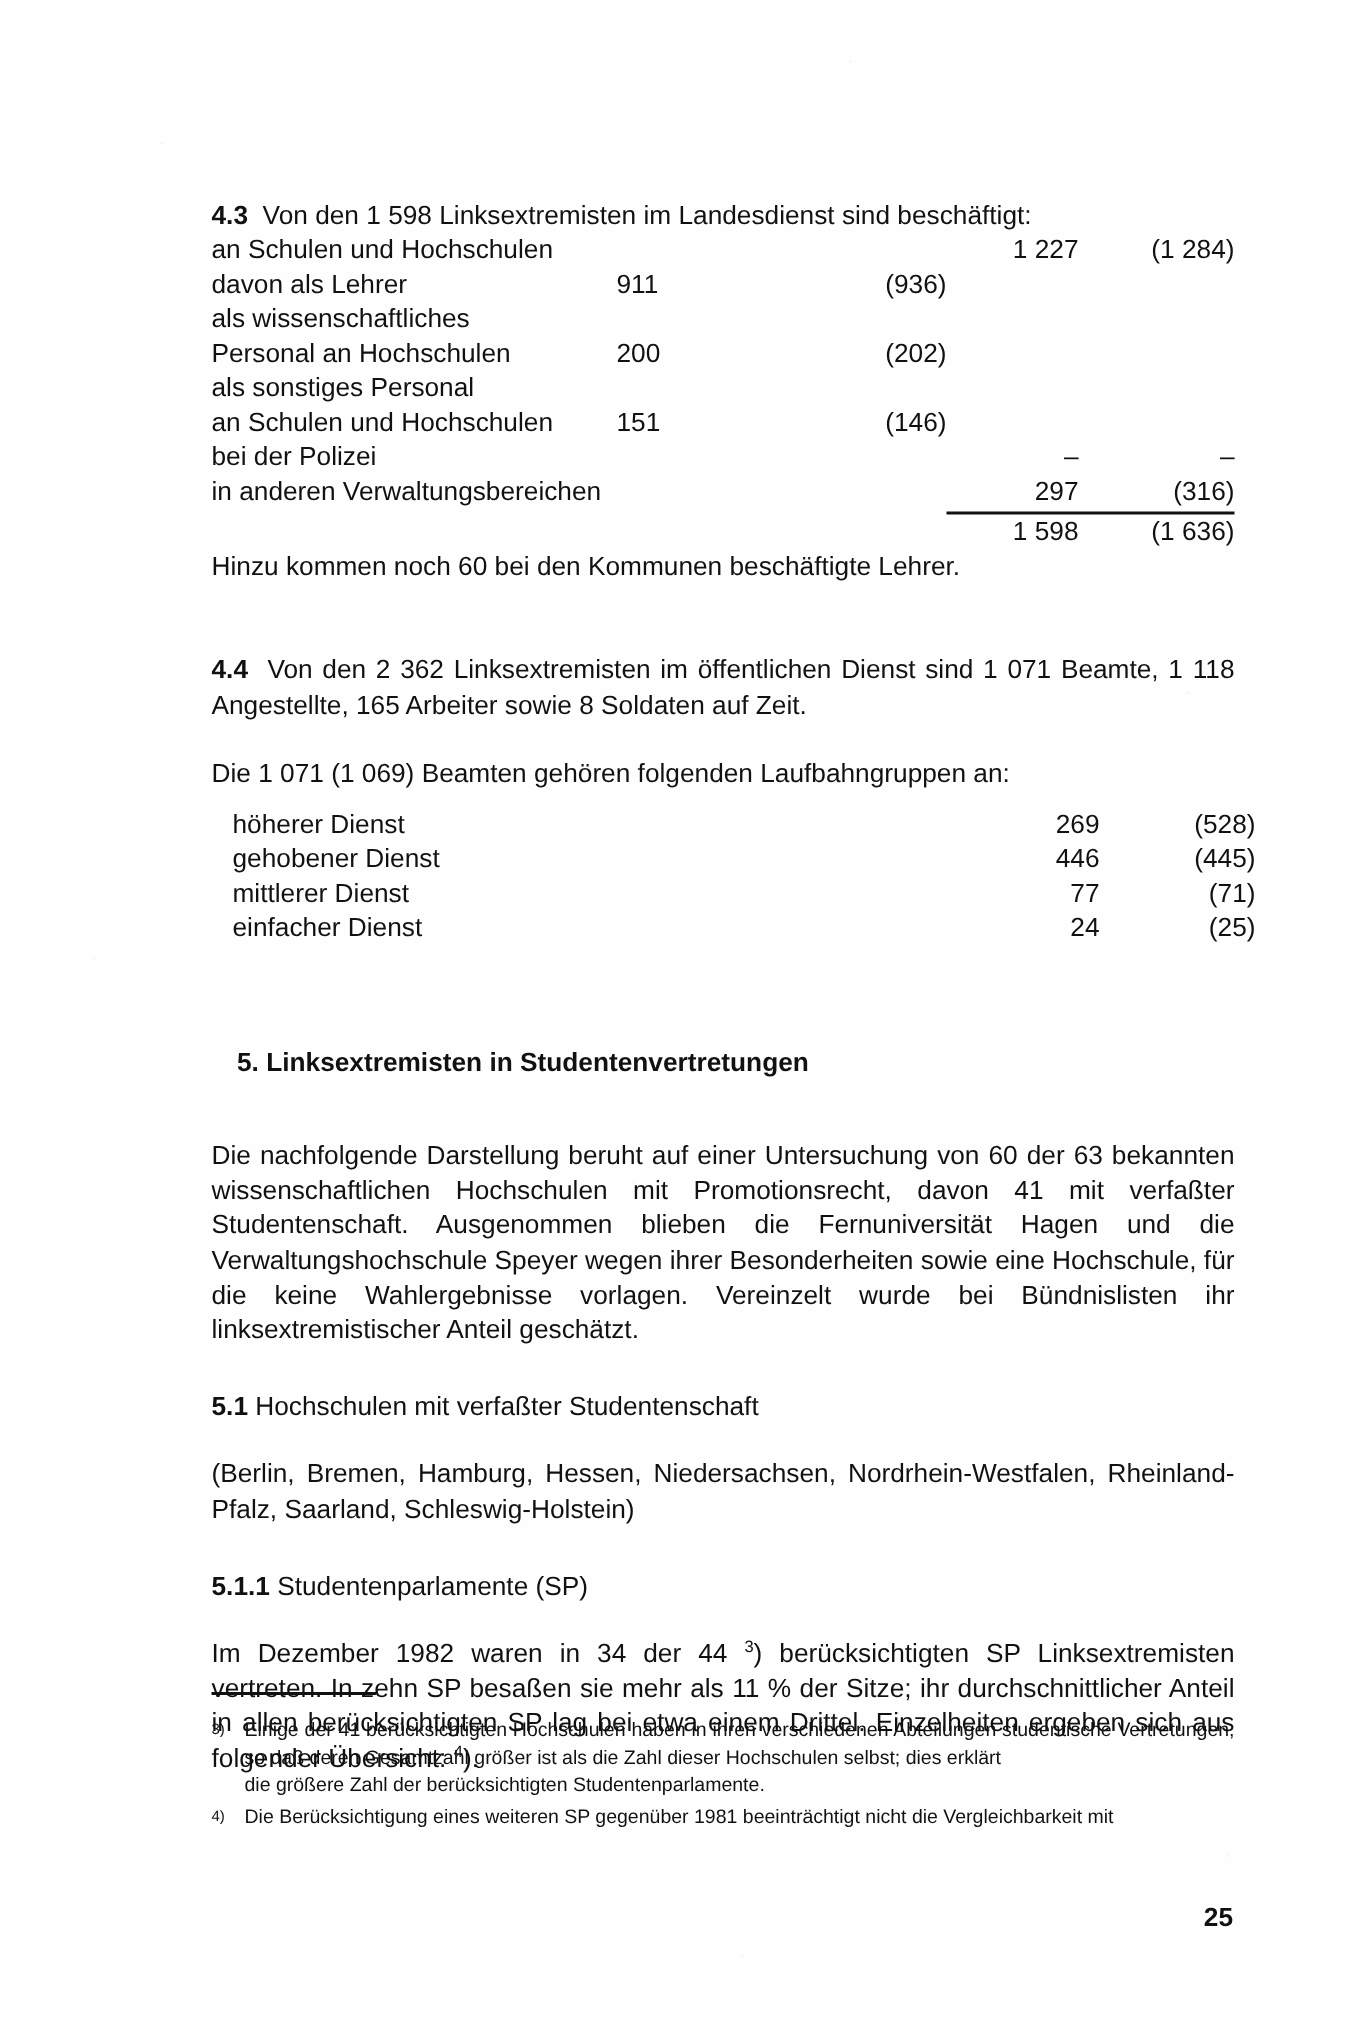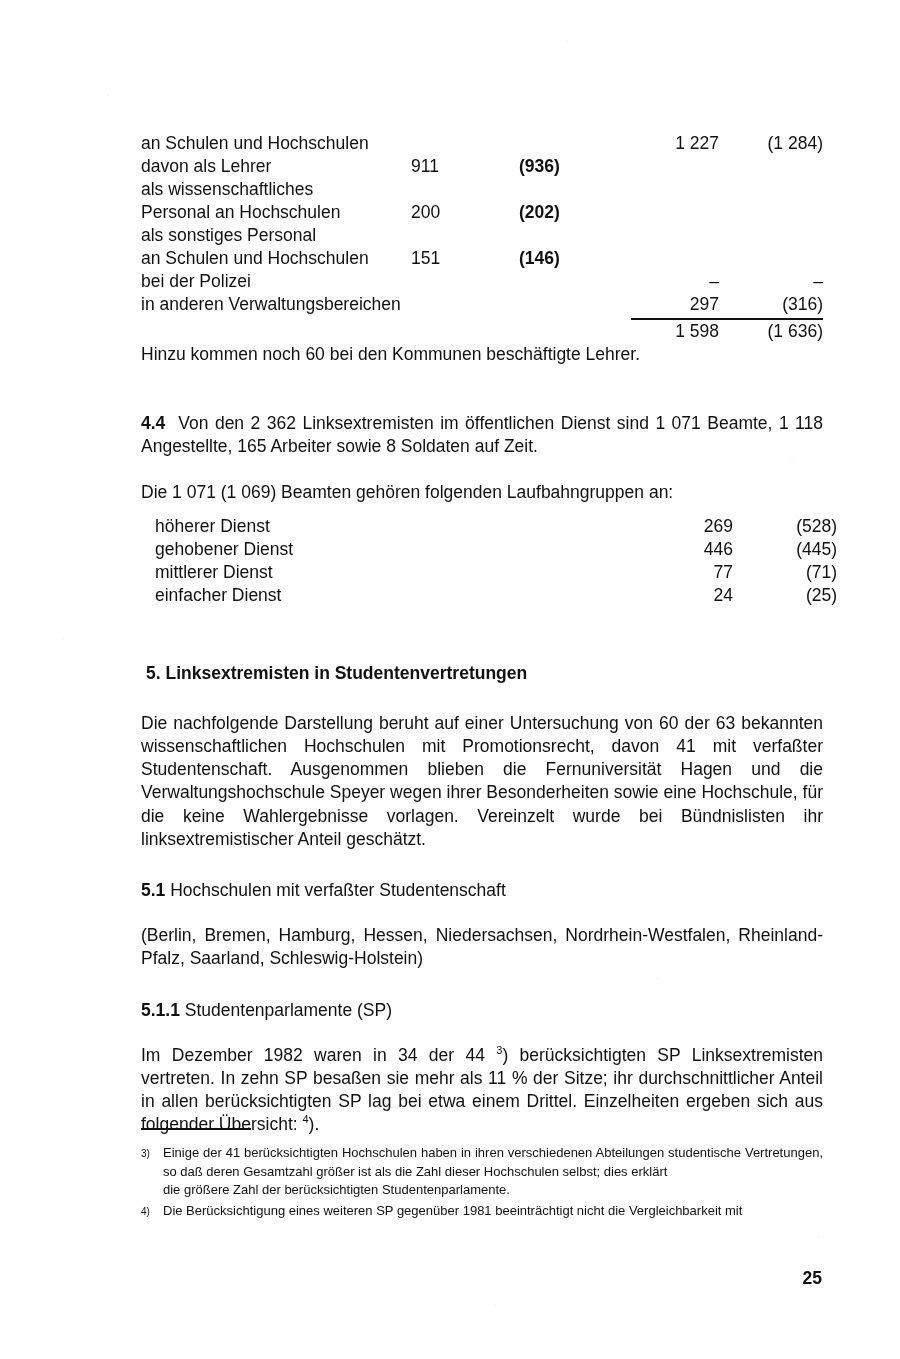--- a/index.html
+++ b/index.html
@@ -53,21 +53,21 @@
     line-height: 23px;
   }
   .num-table td {
     padding: 0;
     vertical-align: baseline;
     white-space: nowrap;
     margin-left: 26px;
   }
   .c-label { text-align: left; }
   .c-a { text-align: left; width: 108px; }
-  .c-b { width: 112px; padding-right: 28px; font-weight: bold; }
+  .c-b { text-align: right; width: 112px; padding-right: 28px; }
   .c-c { text-align: right; width: 88px; }
   .c-d { text-align: right; width: 104px; }
 
   .rule-row td { height: 2px; padding: 0; line-height: 0; font-size: 0; }
   .sum-rule {
     height: 2px;
     background: #111;
     margin-top: 2px;
   }
 
@@ -78,21 +78,21 @@
     margin: 0;
     text-align: justify;
     text-justify: inter-word;
   }
   p.body.nojust { text-align: left; }
   .sec-num { font-weight: bold; }
   h2.heading {
     font-size: 17.5px;
     line-height: 23px;
     font-weight: bold;
-    margin: 5px;
+    margin: 17px;
   }
   .gap-sm { height: 11px; }
   .gap-md { height: 22px; }
   .gap-xl { height: 44px; }
 
   sup.fn {
     font-size: 11px;
     vertical-align: super;
     line-height: 0;
   }
@@ -152,20 +152,23 @@
 </head>
 <body>
 
 <div class="page">
   <div class="scan-noise"></div>
 
   <div class="content">
 
     <div class="gap-xl" style="height:132px"></div>
 
+    <p class="body nojust">
+      <span class="sec-num">4.3</span>&nbsp;&nbsp;<span>Von den 1 598 Linksextremisten im Landesdienst sind beschäftigt:</span>
+    </p>
 
     <table class="num-table">
       <tbody>
         <tr>
           <td class="c-label">an Schulen und Hochschulen</td>
           <td class="c-a"></td>
           <td class="c-b"></td>
           <td class="c-c">1 227</td>
           <td class="c-d">(1 284)</td>
         </tr>

